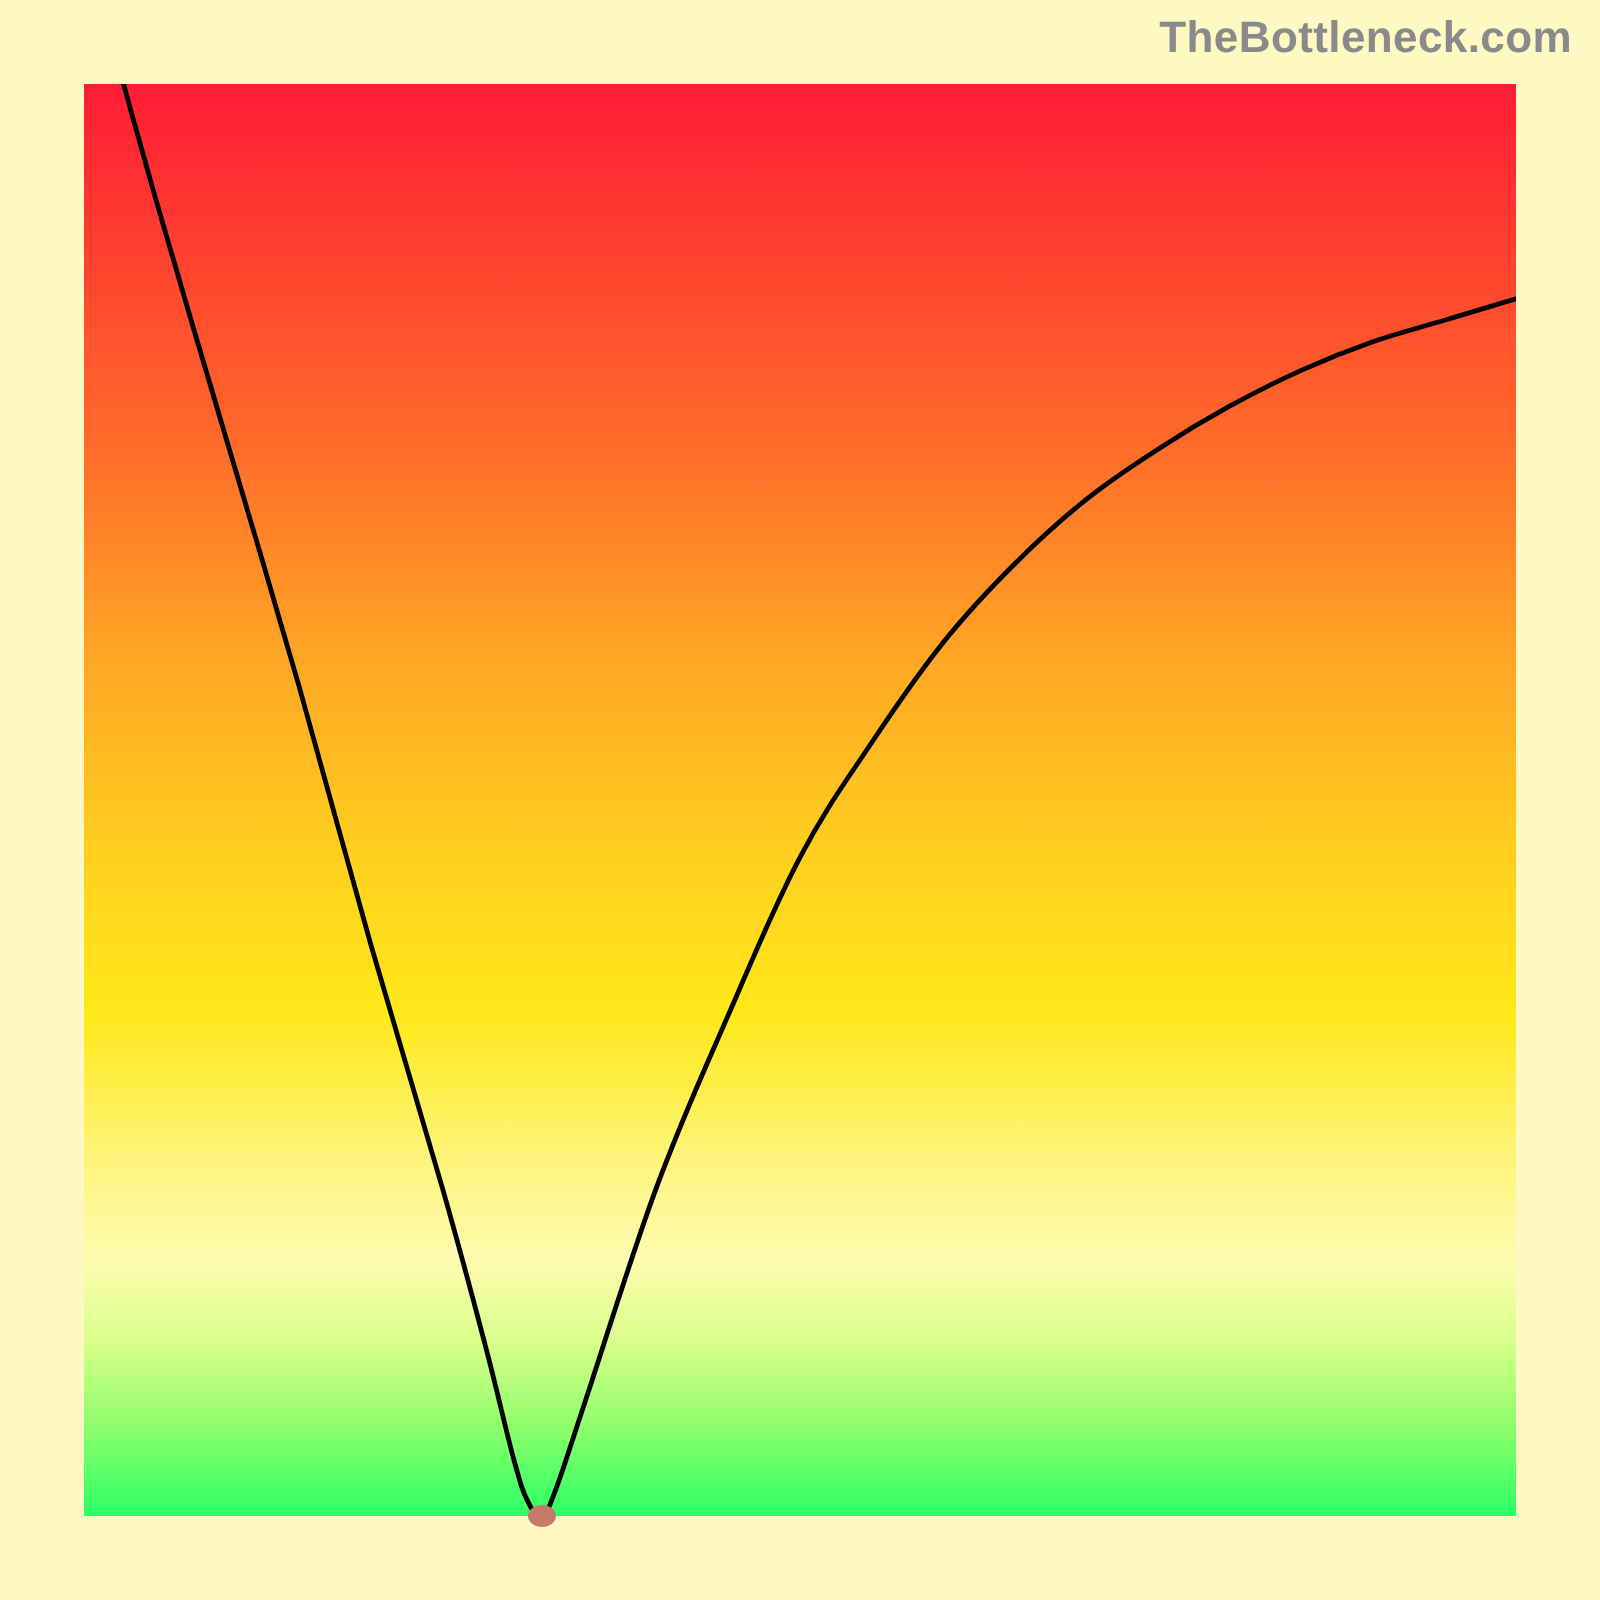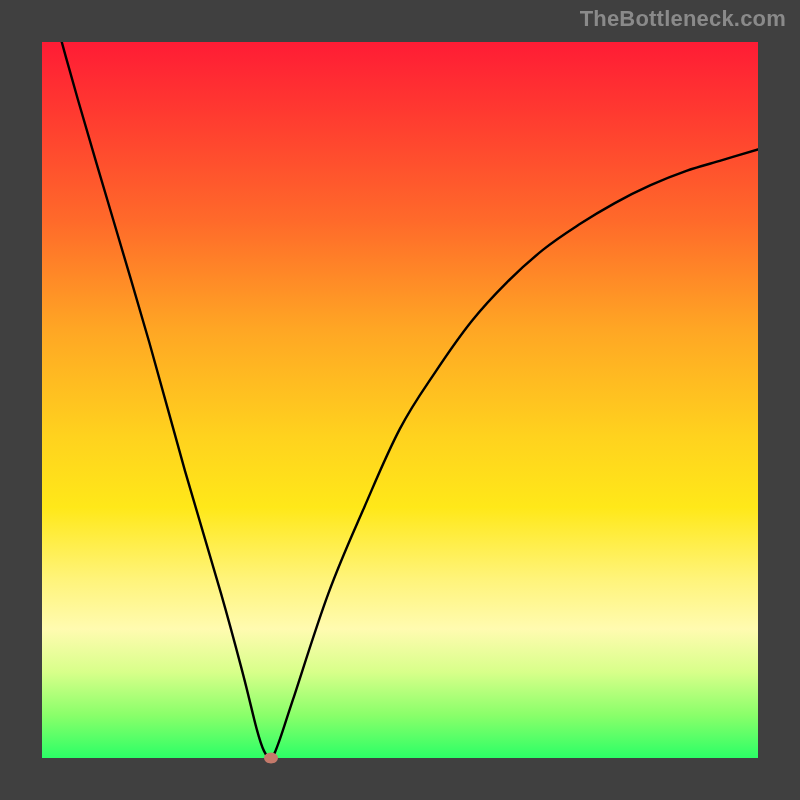--- a/index.html
+++ b/index.html
@@ -7,21 +7,21 @@
     padding: 0;
     width: 800px;
     height: 800px;
     background: #000;
     overflow: hidden;
   }
   .frame {
     position: relative;
     width: 800px;
     height: 800px;
-    background: #404040;
+    background: #fef9c3;
   }
   .plot-area {
     position: absolute;
     left: 42px;
     top: 42px;
     width: 716px;
     height: 716px;
     background: linear-gradient(to bottom,
       #ff1c35 0%,
       #ff3a30 10%,

